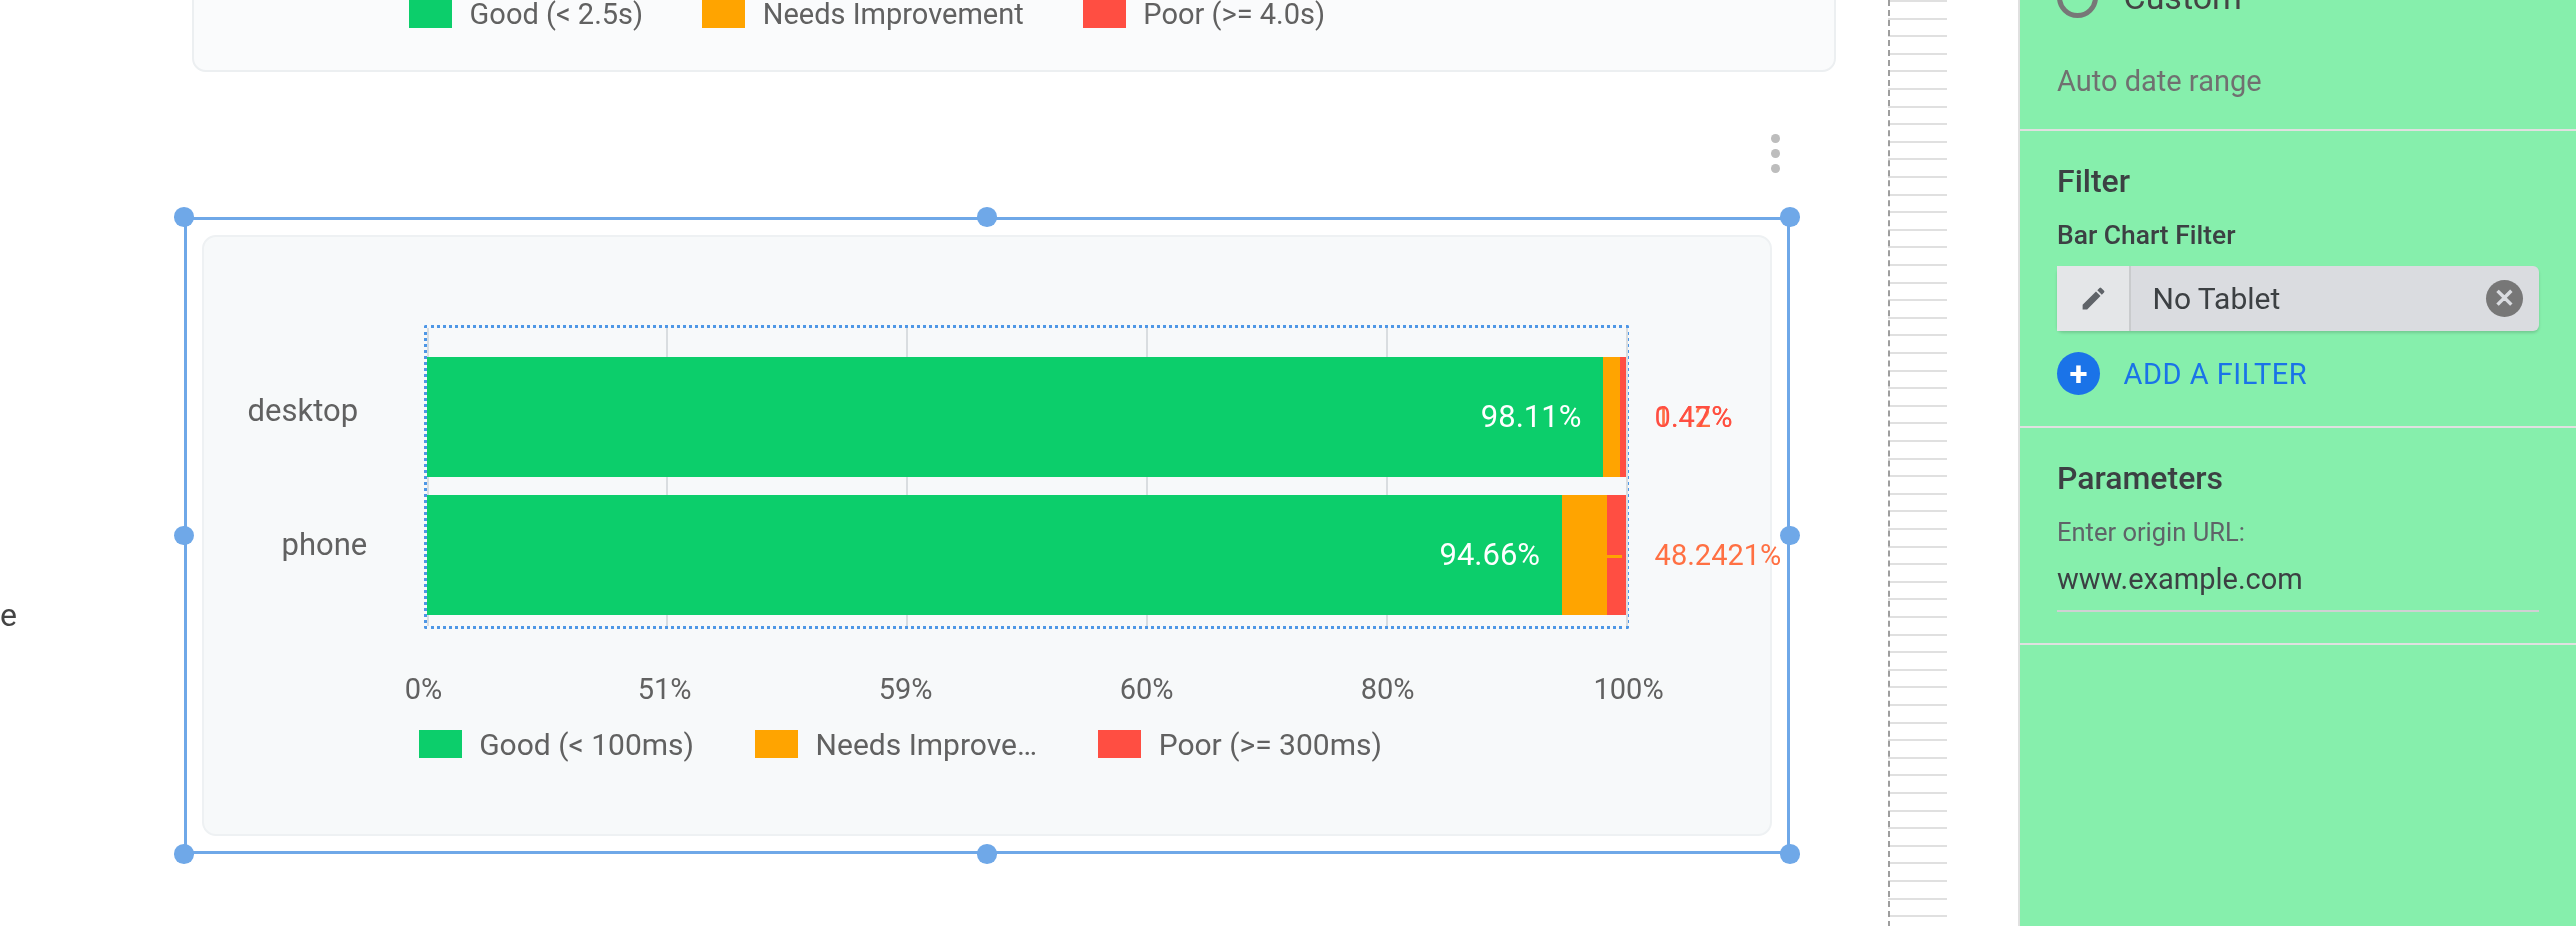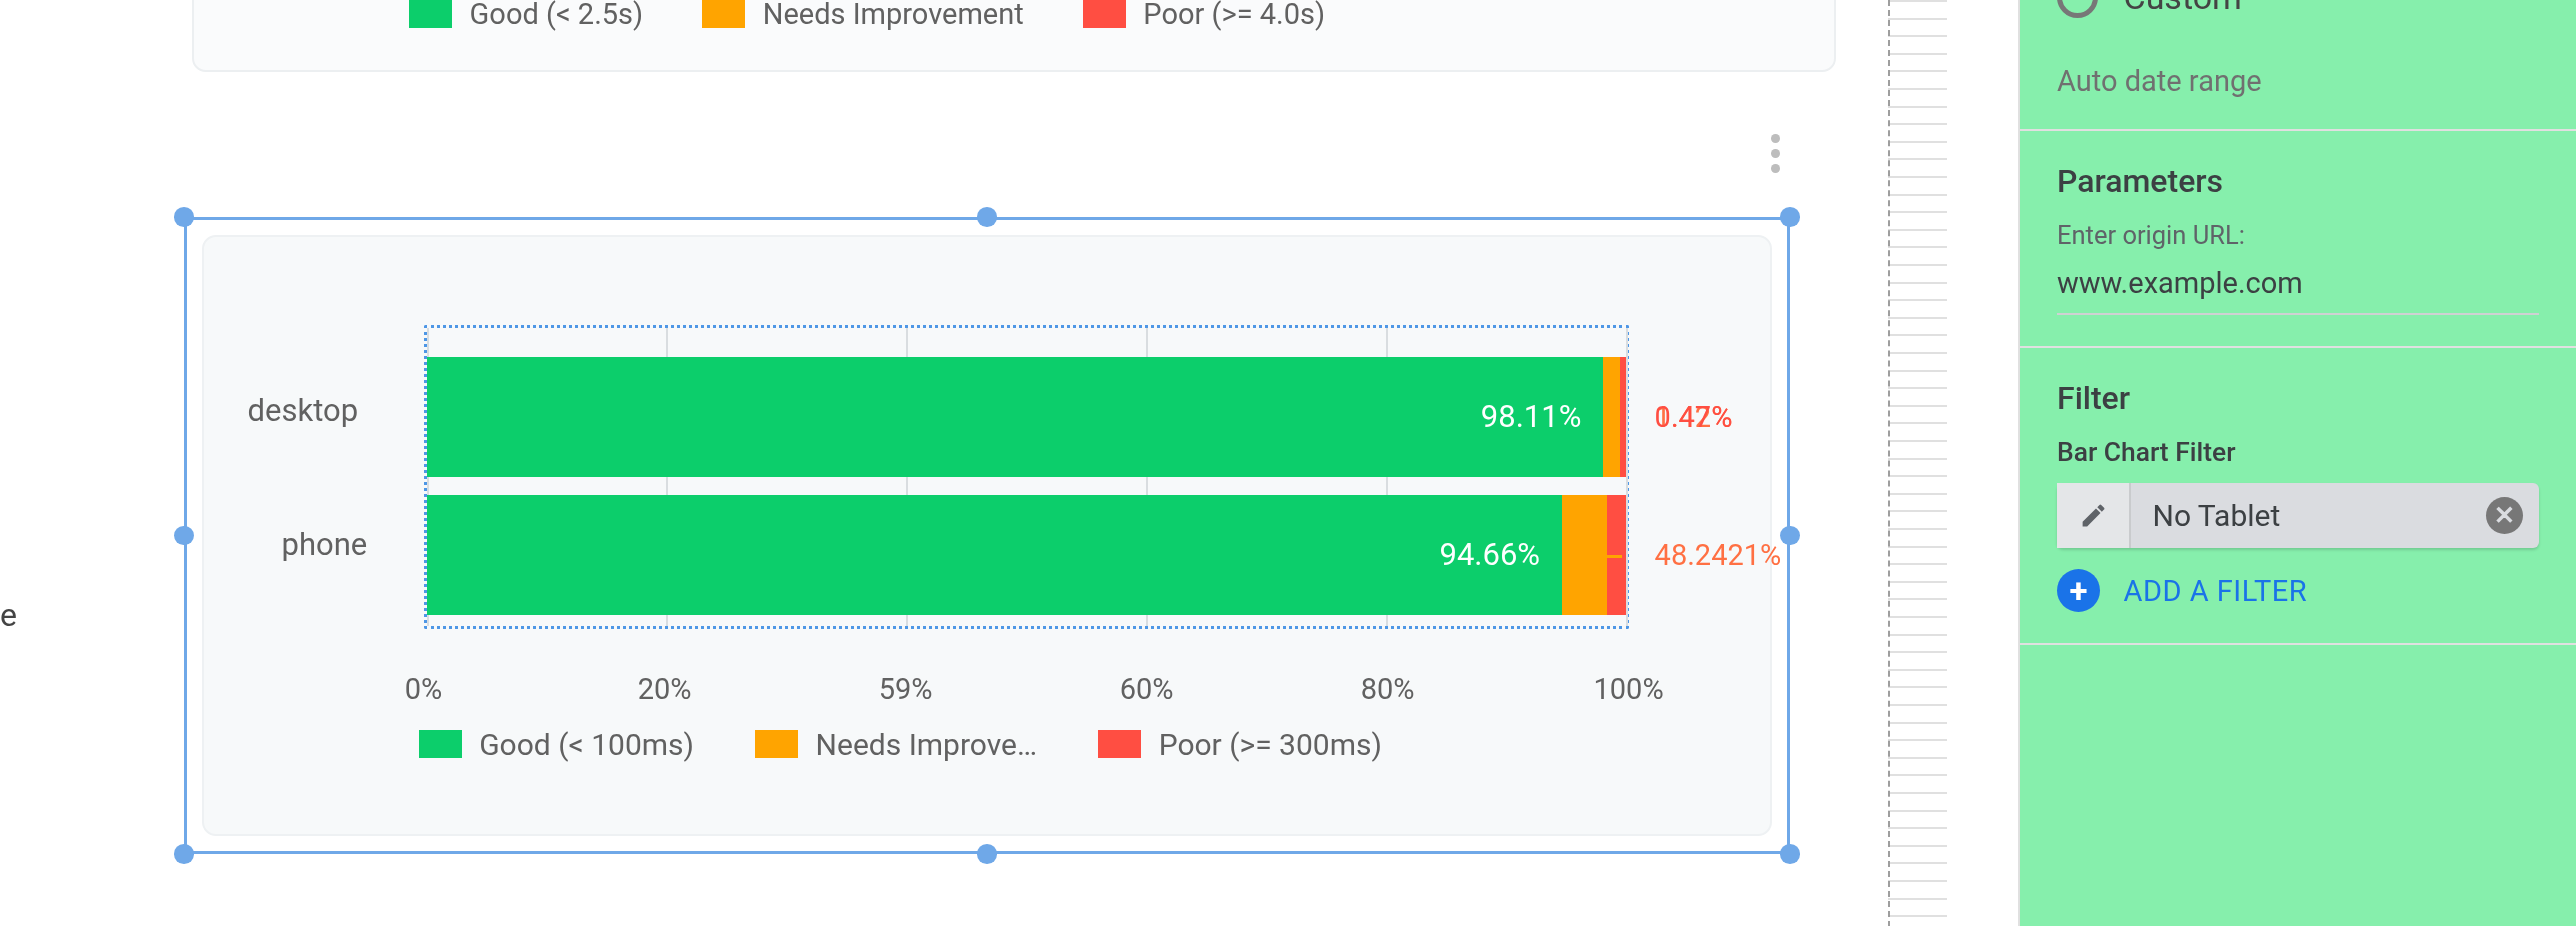--- a/index.html
+++ b/index.html
@@ -132,21 +132,21 @@
           <div class="seg seg-r" style="width: 1.55%;"></div>
           <div class="trail">
             <div class="tick-dash"></div>
             <span>48.2421%</span>
           </div>
         </div>
       </div>
 
       <div class="axis">
         <div class="x-tick" style="left:0%">0%</div>
-        <div class="x-tick" style="left:20%">20%</div>
+        <div class="x-tick" style="left:20%">51%</div>
         <div class="x-tick" style="left:40%">59%</div>
         <div class="x-tick" style="left:60%">60%</div>
         <div class="x-tick" style="left:80%">80%</div>
         <div class="x-tick" style="left:100%">100%</div>
       </div>
 
       <div class="bottom-legend">
         <div class="leg-item">
             <div class="swatch sw-g"></div>
             <span>Good (&lt; 100ms)</span>
@@ -178,38 +178,38 @@
   <div class="group cut-top" style="padding-top:0;">
     <div class="radio-row" style="margin-top:-23.5px;">
       <div class="radio-outer"></div>
       <span>Custom</span>
     </div>
     <div style="height:39px"></div>
     <div class="muted-link">Auto date range</div>
   </div>
 
   <div class="group">
-    <h3>Parameters</h3>
-    <div class="param-label">Enter origin URL:</div>
-    <div class="param-val param-underline">www.example.com</div>
-  </div>
-
-  <div class="group">
     <h3>Filter</h3>
     <div class="sub-label">Bar Chart Filter</div>
     <div class="filter-chip">
       <div class="chip-icon">
         <svg width="29" height="29" viewBox="0 0 24 24">
             <path fill="#5f6368" d="M3 17.25V21h3.75L17.81 9.94l-3.75-3.75L3 17.25zM20.71 7.04a1 1 0 0 0 0-1.41l-2.34-2.34a1 1 0 0 0-1.41 0l-1.83 1.83 3.75 3.75 1.83-1.83z"></path>
           </svg>
       </div>
       <div class="chip-text">No Tablet</div>
       <div class="chip-close">
         <div class="close-circle">✕</div>
       </div>
     </div>
     <div class="add-filter">
       <div class="plus">+</div>
       <span class="add-filter-text">ADD A FILTER</span>
     </div>
   </div>
+
+  <div class="group">
+    <h3>Parameters</h3>
+    <div class="param-label">Enter origin URL:</div>
+    <div class="param-val param-underline">www.example.com</div>
+  </div>
 </div>
 
 
 </body></html>

